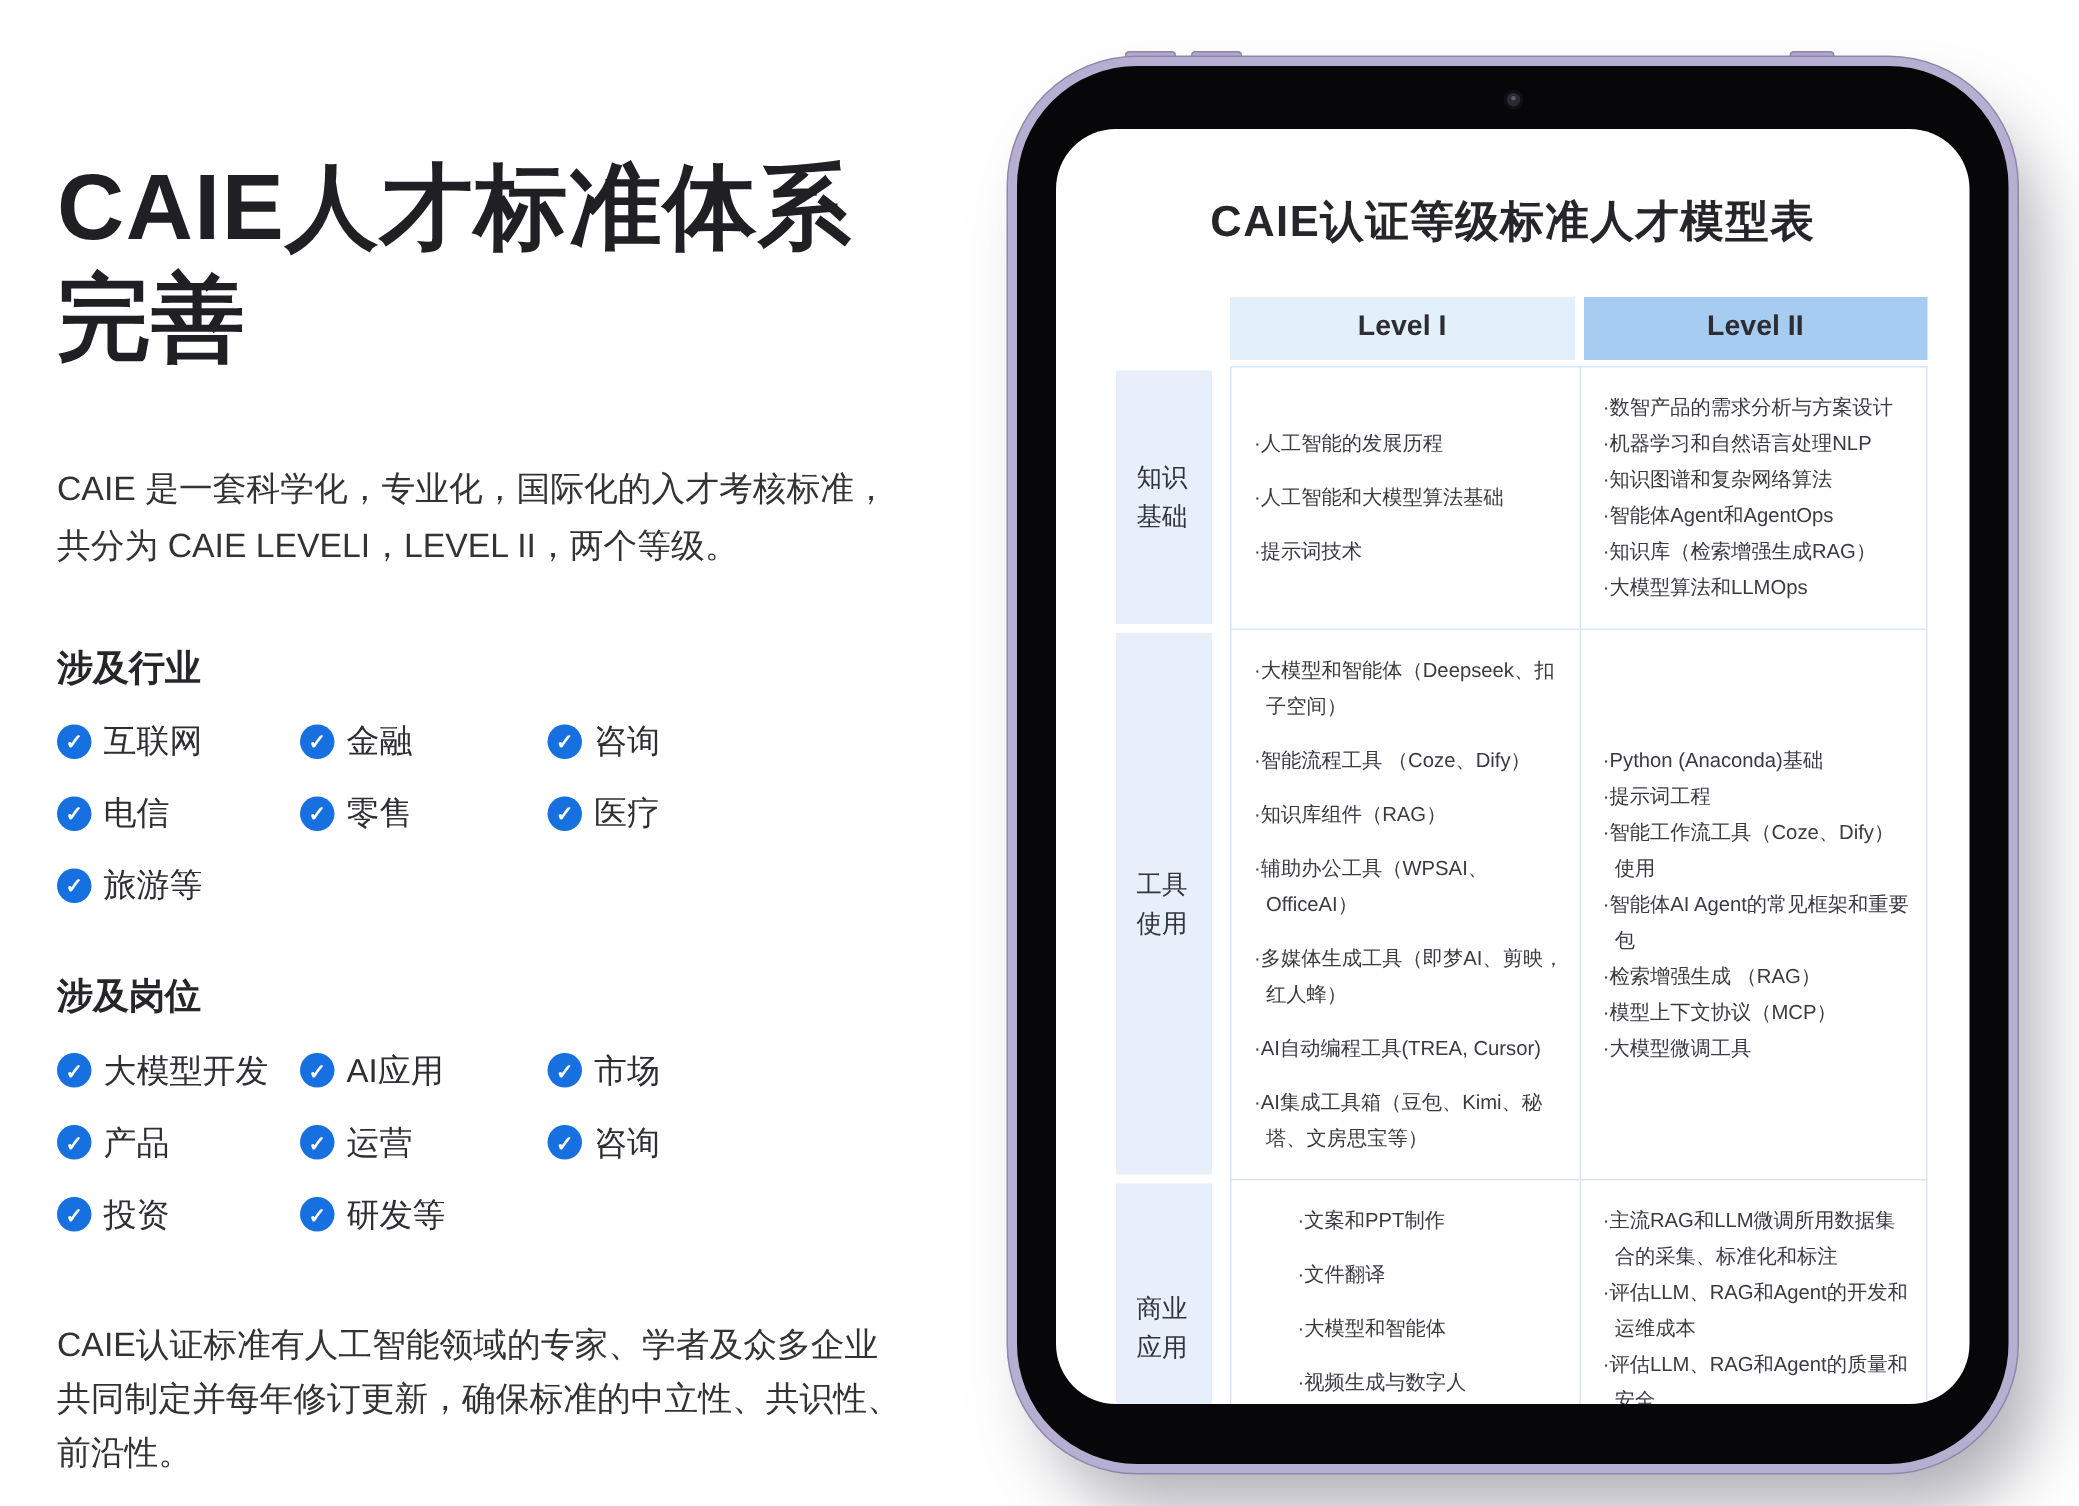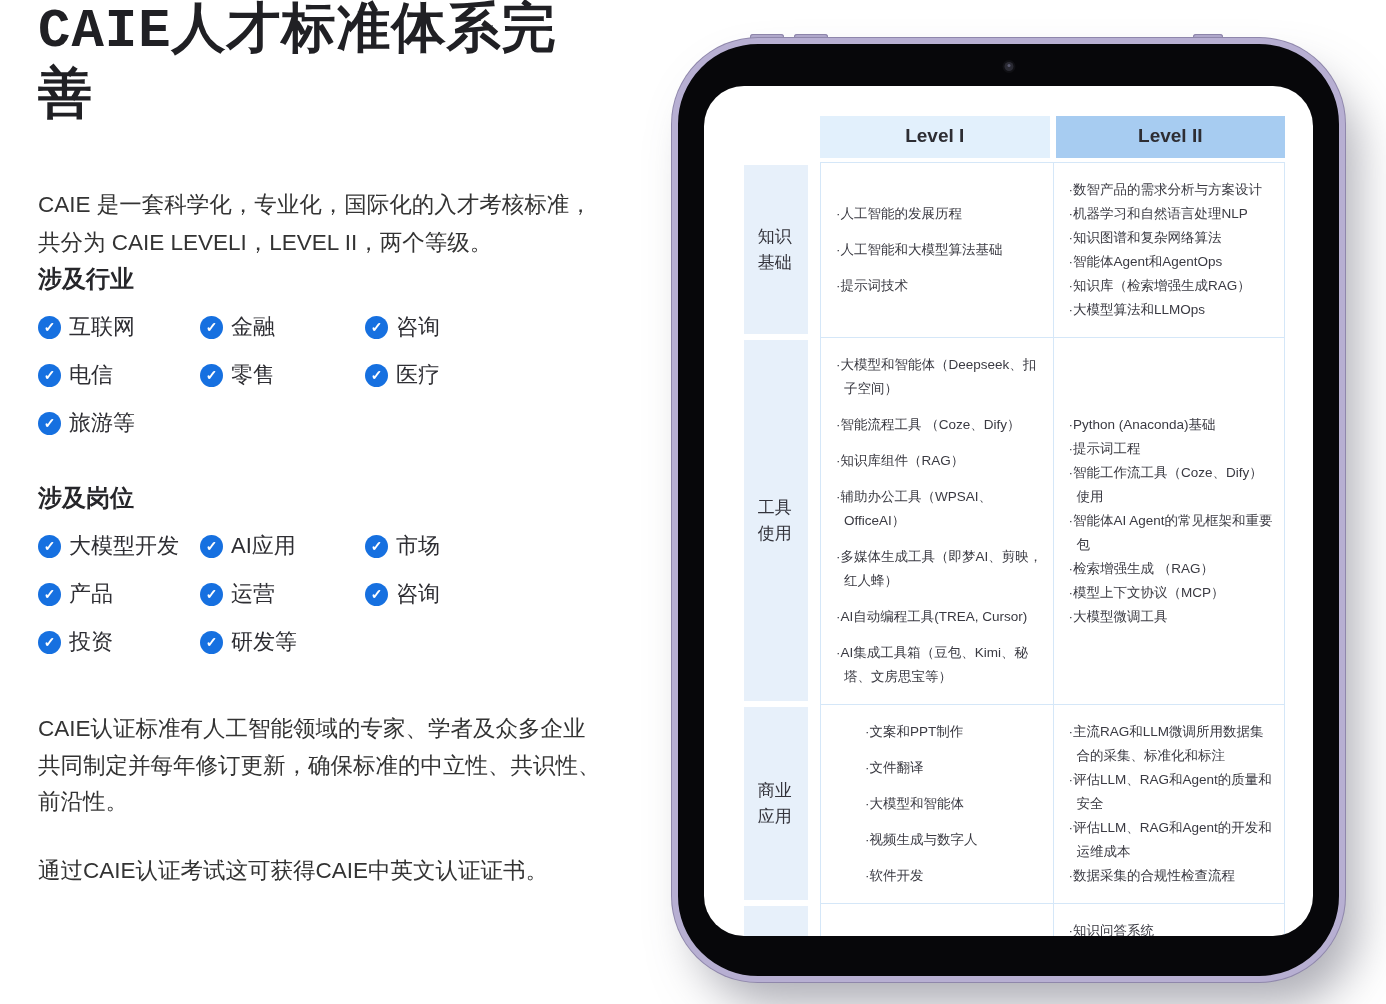--- a/index.html
+++ b/index.html
@@ -5,26 +5,26 @@
   * { margin:0; padding:0; box-sizing:border-box; }
   html,body { background:#fff; }
   body {
     width:1386px; height:1004px; position:relative; overflow:hidden;
     font-family:"Liberation Sans", sans-serif; color:#333;
   }
 
   
   .left-panel { position:absolute; left:38px; top:0; width:565px; }
   .page-title {
-    font-size:54px; font-weight:900; color:#202024;
-    line-height:1.2; letter-spacing:1px;font-family:Liberation Mono, monospace;
+    margin-top:102px; font-size:62px; font-weight:900; color:#202024;
+    line-height:1.2; letter-spacing:1px;
   }
   .intro { margin-top:56px; font-size:22.5px; line-height:1.72; color:#333; }
   .sec-heading { font-size:24px; font-weight:800; color:#26262a; line-height:1.3; }
-  .sec-heading.first { }
+  .sec-heading.first { margin-top:46px; }
   .sec-heading.second { margin-top:44px; }
   .check-grid {
     margin-top:18px; display:grid; grid-template-columns:162px 165px 1fr;
     row-gap:18px;
   }
   .check-item { display:flex; align-items:center; height:30px; }
   .check-icon {
     width:23px; height:23px; border-radius:50%; background:var(--accent,#1670e0);
     color:#fff; font-size:14px; font-weight:700; display:inline-flex;
     align-items:center; justify-content:center; flex:0 0 23px;
@@ -166,20 +166,21 @@
   <p class="para cert">通过CAIE认证考试这可获得CAIE中英文认证证书。</p>
 </div>
 
 <div class="tablet-wrap">
   <div class="side-btn vol1"></div>
   <div class="side-btn vol2"></div>
   <div class="side-btn power"></div>
   <div class="tablet-frame">
     <div class="camera-dot"></div>
     <div class="screen">
+      <h2 class="tbl-title">CAIE认证等级标准人才模型表</h2>
       <div class="tbl" id="tbl">
         <div class="hdr l1">Level I</div>
         <div class="hdr l2">Level II</div>
       <div class="lbl-cell" style="grid-row: 2;">
             <div class="lbl">
               <span>知识基础</span>
             </div>
           </div>
           <div class="cell c1" style="grid-row: 2;">
             <div class="li">·人工智能的发展历程</div>
@@ -224,22 +225,22 @@
           </div>
           <div class="cell c1" style="grid-row: 4; padding-left: 44px;">
             <div class="li">·文案和PPT制作</div>
             <div class="li">·文件翻译</div>
             <div class="li">·大模型和智能体</div>
             <div class="li">·视频生成与数字人</div>
             <div class="li">·软件开发</div>
           </div>
           <div class="cell c2" style="grid-row: 4;">
             <div class="li">·主流RAG和LLM微调所用数据集合的采集、标准化和标注</div>
+            <div class="li">·评估LLM、RAG和Agent的开发和运维成本</div>
             <div class="li">·评估LLM、RAG和Agent的质量和安全</div>
-            <div class="li">·评估LLM、RAG和Agent的开发和运维成本</div>
             <div class="li">·数据采集的合规性检查流程</div>
           </div>
           <div class="lbl-cell" style="grid-row: 5;">
             <div class="lbl"></div>
           </div>
           <div class="cell c1 last" style="grid-row: 5;"></div>
           <div class="cell c2 last" style="grid-row: 5;">
             <div class="li">·知识问答系统</div>
           </div>
         </div>

